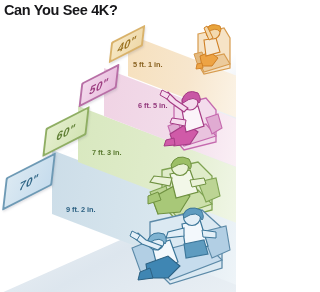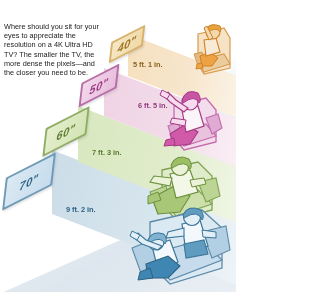--- a/index.html
+++ b/index.html
@@ -276,15 +276,15 @@
       <div class="inner"></div>
       <span class="size">70"</span>
     </div>
   </div>
 
   <div class="dist dist-tan" style="left:133px;top:60px;">5 ft. 1 in.</div>
   <div class="dist dist-pink" style="left:108px;top:101px;padding-left:30px;">6 ft. 5 in.</div>
   <div class="dist dist-green" style="left:92px;top:148px;">7 ft. 3 in.</div>
   <div class="dist dist-blue" style="left:66px;top:205px;">9 ft. 2 in.</div>
 
-  <div class="deck">Where should you sit for your eyes to appreciate the resolution on a 4K Ultra HD TV? The smaller the TV, the more dense the pixels—and the closer you need to be.</div>
+  <div class="title">Can You See 4K?</div>
 
 </div>
 
 </body></html>

